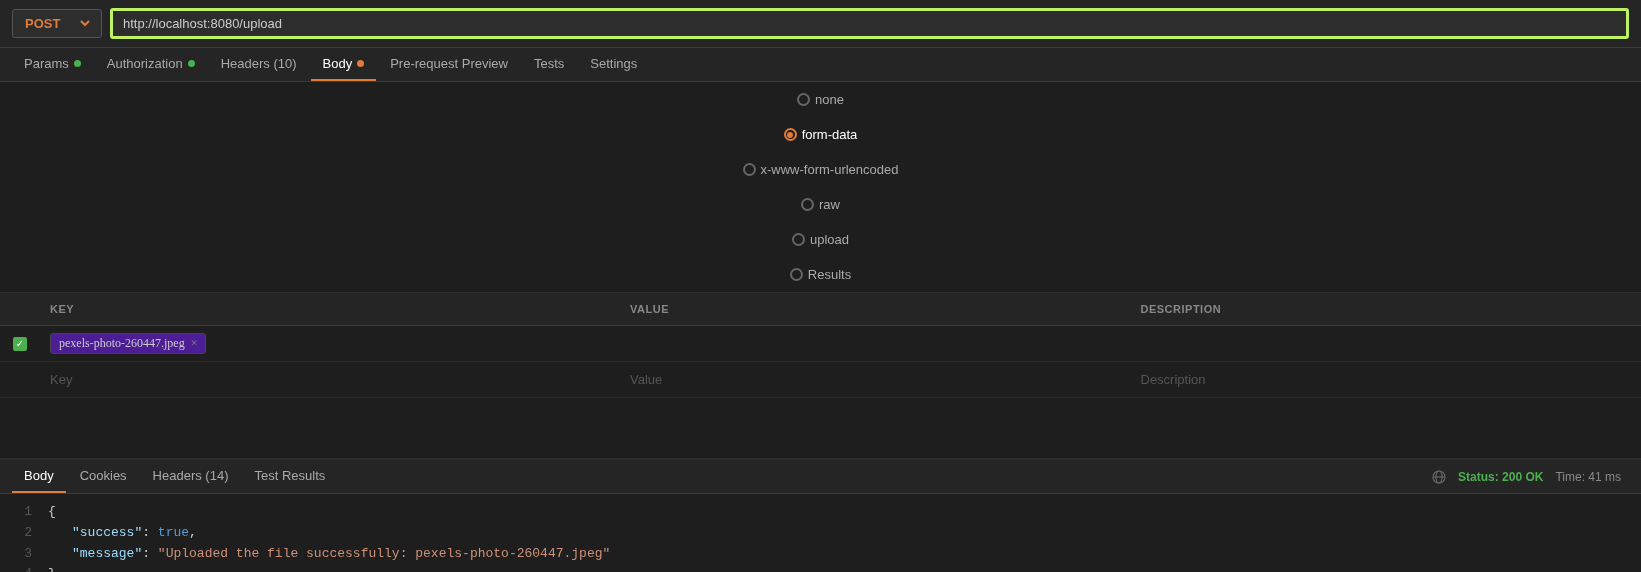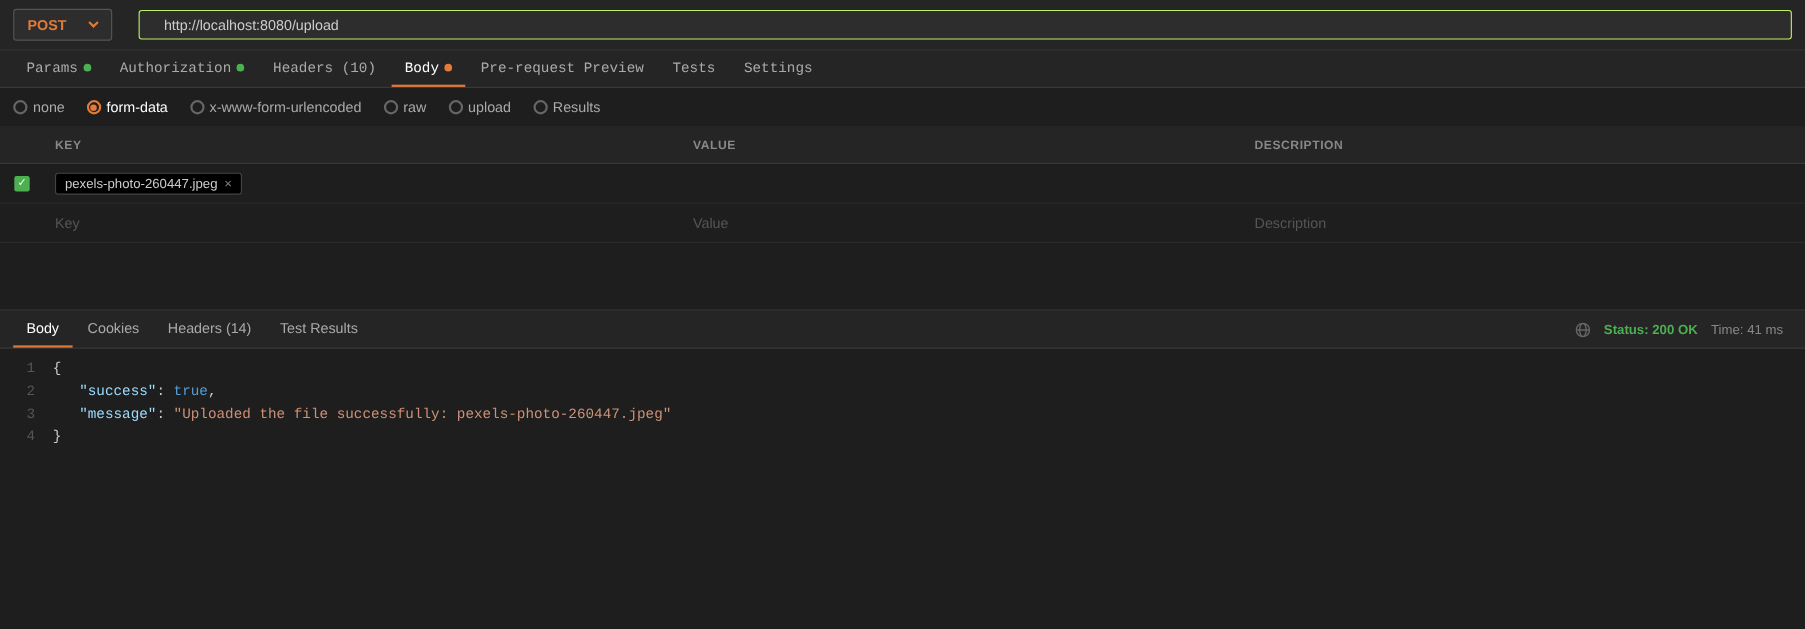--- a/index.html
+++ b/index.html
@@ -13,21 +13,21 @@
       overflow-x: hidden;
     }
 
     
     .url-bar {
       background: #252525;
       border-bottom: 1px solid #3a3a3a;
       padding: 8px 12px;
       display: flex;
       align-items: center;
-      gap: 24px;
+      gap: 8px;
     }
 
     .method-select {
       background: #2d2d2d;
       border: 1px solid #555;
       color: #e07b39;
       padding: 5px 8px;
       border-radius: 3px;
       font-size: 13px;
       font-weight: bold;
@@ -45,37 +45,36 @@
       font-size: 13px;
       font-weight: bold;
       cursor: pointer;
       outline: none;
       width: 100%;
     }
 
     .url-input {
       flex: 1;
       background: #2d2d2d;
-      border: 1px solid #bef264;
+      border: 3px solid #bef264;
       color: #cccccc;
-      padding: 5px 22px;
+      padding: 5px 10px;
       border-radius: 3px;
       font-size: 13px;
       outline: none;
     }
 
     
     .tabs-row {
       display: flex;
       align-items: center;
       background: #252525;
       border-bottom: 1px solid #3a3a3a;
       padding: 0 12px;
       gap: 2px;
-      font-family: Liberation Mono, monospace;
     }
 
     .tab-item {
       padding: 8px 12px;
       cursor: pointer;
       color: #aaa;
       display: flex;
       align-items: center;
       gap: 5px;
       border-bottom: 2px solid transparent;
@@ -98,20 +97,21 @@
     .dot-orange { background: #e07b39; }
 
     
     .body-type-row {
       display: flex;
       align-items: center;
       background: #1e1e1e;
       padding: 10px 12px;
       gap: 20px;
       border-bottom: 1px solid #2d2d2d;
+      flex-direction: column;
     }
 
     .radio-option {
       display: flex;
       align-items: center;
       gap: 5px;
       cursor: pointer;
       color: #aaa;
       font-size: 13px;
     }
@@ -196,27 +196,28 @@
       color: #cccccc;
     }
 
     .cell-placeholder {
       color: #555;
     }
 
     .file-tag {
       display: inline-flex;
       align-items: center;
-      background: #000000;
+      background: #4c1d95;
       border: 1px solid #444;
       border-radius: 3px;
       padding: 2px 8px;
       gap: 6px;
       font-size: 12px;
       color: #cccccc;
+      font-family: Liberation Serif, serif;
     }
 
     .file-tag .close-x {
       color: #888;
       cursor: pointer;
       font-size: 12px;
     }
 
     
     .response-section {

